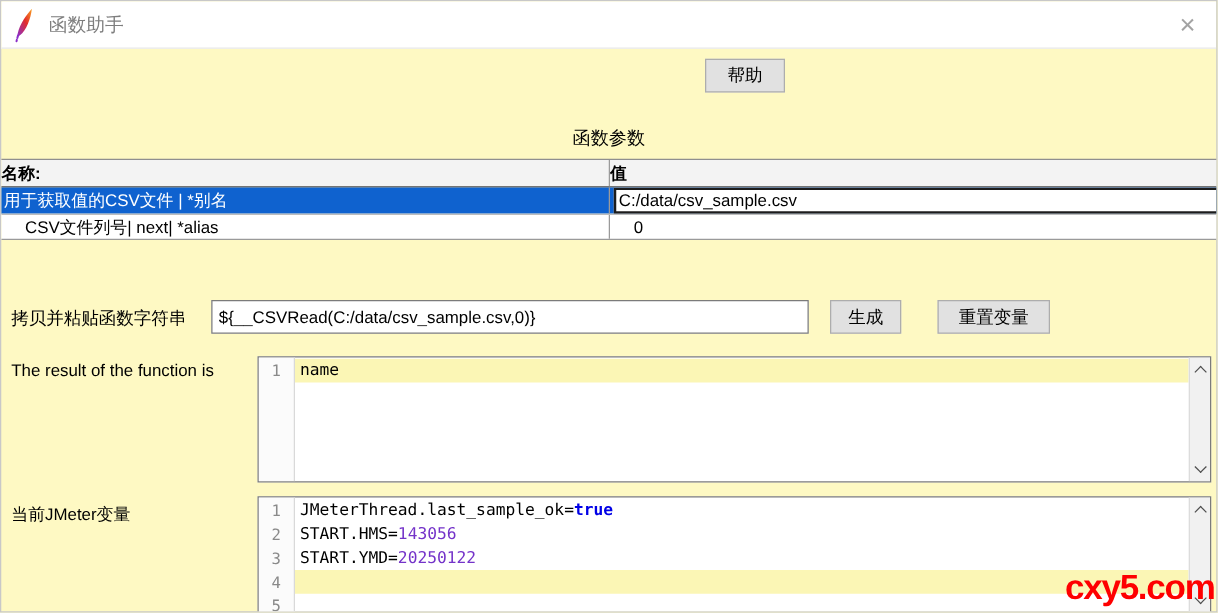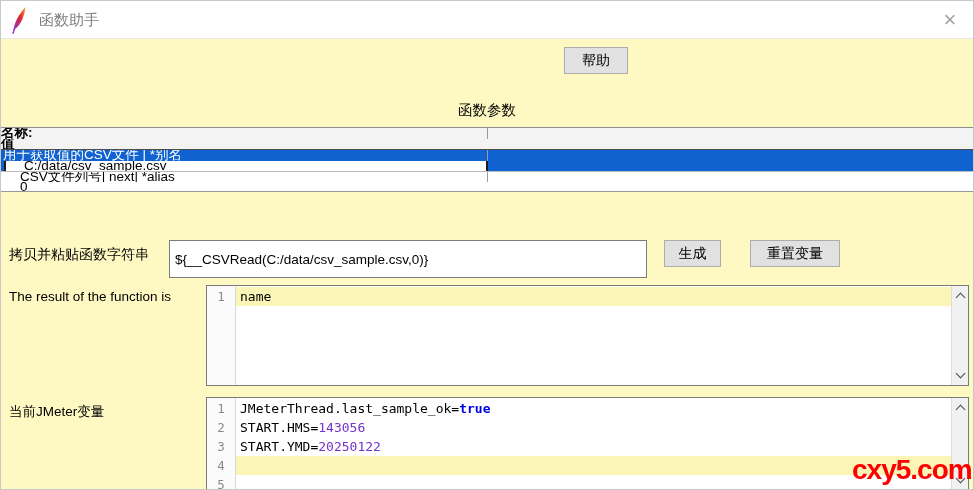--- a/index.html
+++ b/index.html
@@ -23,35 +23,35 @@
   .combo-label{ padding-left:7px; flex:1; }
   .chev{ width:8px; height:8px; border-right:1.6px solid #444; border-bottom:1.6px solid #444;
     transform:rotate(45deg); margin-right:12px; margin-top:-4px; }
   .btn{ position:absolute; height:27px; background:var(--help-bg,#e1e1e1); border:1px solid #adadad;
     font-size:14px; display:flex; align-items:center; justify-content:center; cursor:pointer;
     font-family:"Liberation Sans", sans-serif; }
   #help-btn{ left:563px; top:46px; width:64px; }
   
   .section-title{ position:absolute; left:0; top:100px; width:100%; text-align:center; font-size:14.5px; }
   .ptable{ position:absolute; left:0; top:126px; width:974px; border-top:1px solid #8f8f8f; }
-  .prow{ display:flex; width:100%;flex-direction:column; }
+  .prow{ display:flex; width:100%; }
   .phead{ height:22px; background:#f3f3f3; border-bottom:1px solid #4a4a4a; }
   .phead .pcell{ font-weight:700; text-align:center; }
   .pcell{ width:487px; height:100%; font-size:13.5px; display:flex; align-items:center;
     border-right:1px solid #9a9a9a; overflow:hidden; white-space:nowrap; }
   .pcell:last-child{ border-right:none; }
   .r1{ height:21px; background:var(--selection,#0f62cf); }
   .r1 .pcell-name{ color:#fff; padding-left:2px; }
   .cell-editor{ flex:1; height:21px; margin-left:3px; background:#fff; border:2px solid #1c1c1c;
-    font-size:13.5px; display:flex; align-items:center; padding-left:18px; color:#000; }
+    font-size:13.5px; display:flex; align-items:center; padding-left:2px; color:#000; }
   .r2{ height:21px; background:#fff; border-top:1px solid #bdbdbd; border-bottom:1px solid #9a9a9a; }
   .r2 .pcell{ padding-left:19px; }
   
   .fs-label{ position:absolute; left:8px; top:245px; font-size:14px; }
-  .fs-input{ position:absolute; left:168px; top:239px; width:478px; height:38px;
+  .fs-input{ position:absolute; left:168px; top:239px; width:478px; height:27px;
     background:#fff; border:1px solid #7b7b7b; font-size:13.5px; padding-left:5px;
     font-family:"Liberation Sans", sans-serif; }
   #generate-btn{ left:663px; top:239px; width:57px; }
   #reset-btn{ left:749px; top:239px; width:90px; }
   
   .ed-label{ position:absolute; left:8px; font-size:13.5px; }
   .edbox{ position:absolute; left:205px; width:763px; background:#fff;
     border:1px solid #7b7b7b; display:flex; overflow:hidden; }
   #result-box{ top:284px; height:101px; }
   #vars-box{ top:396px; height:94px; }

